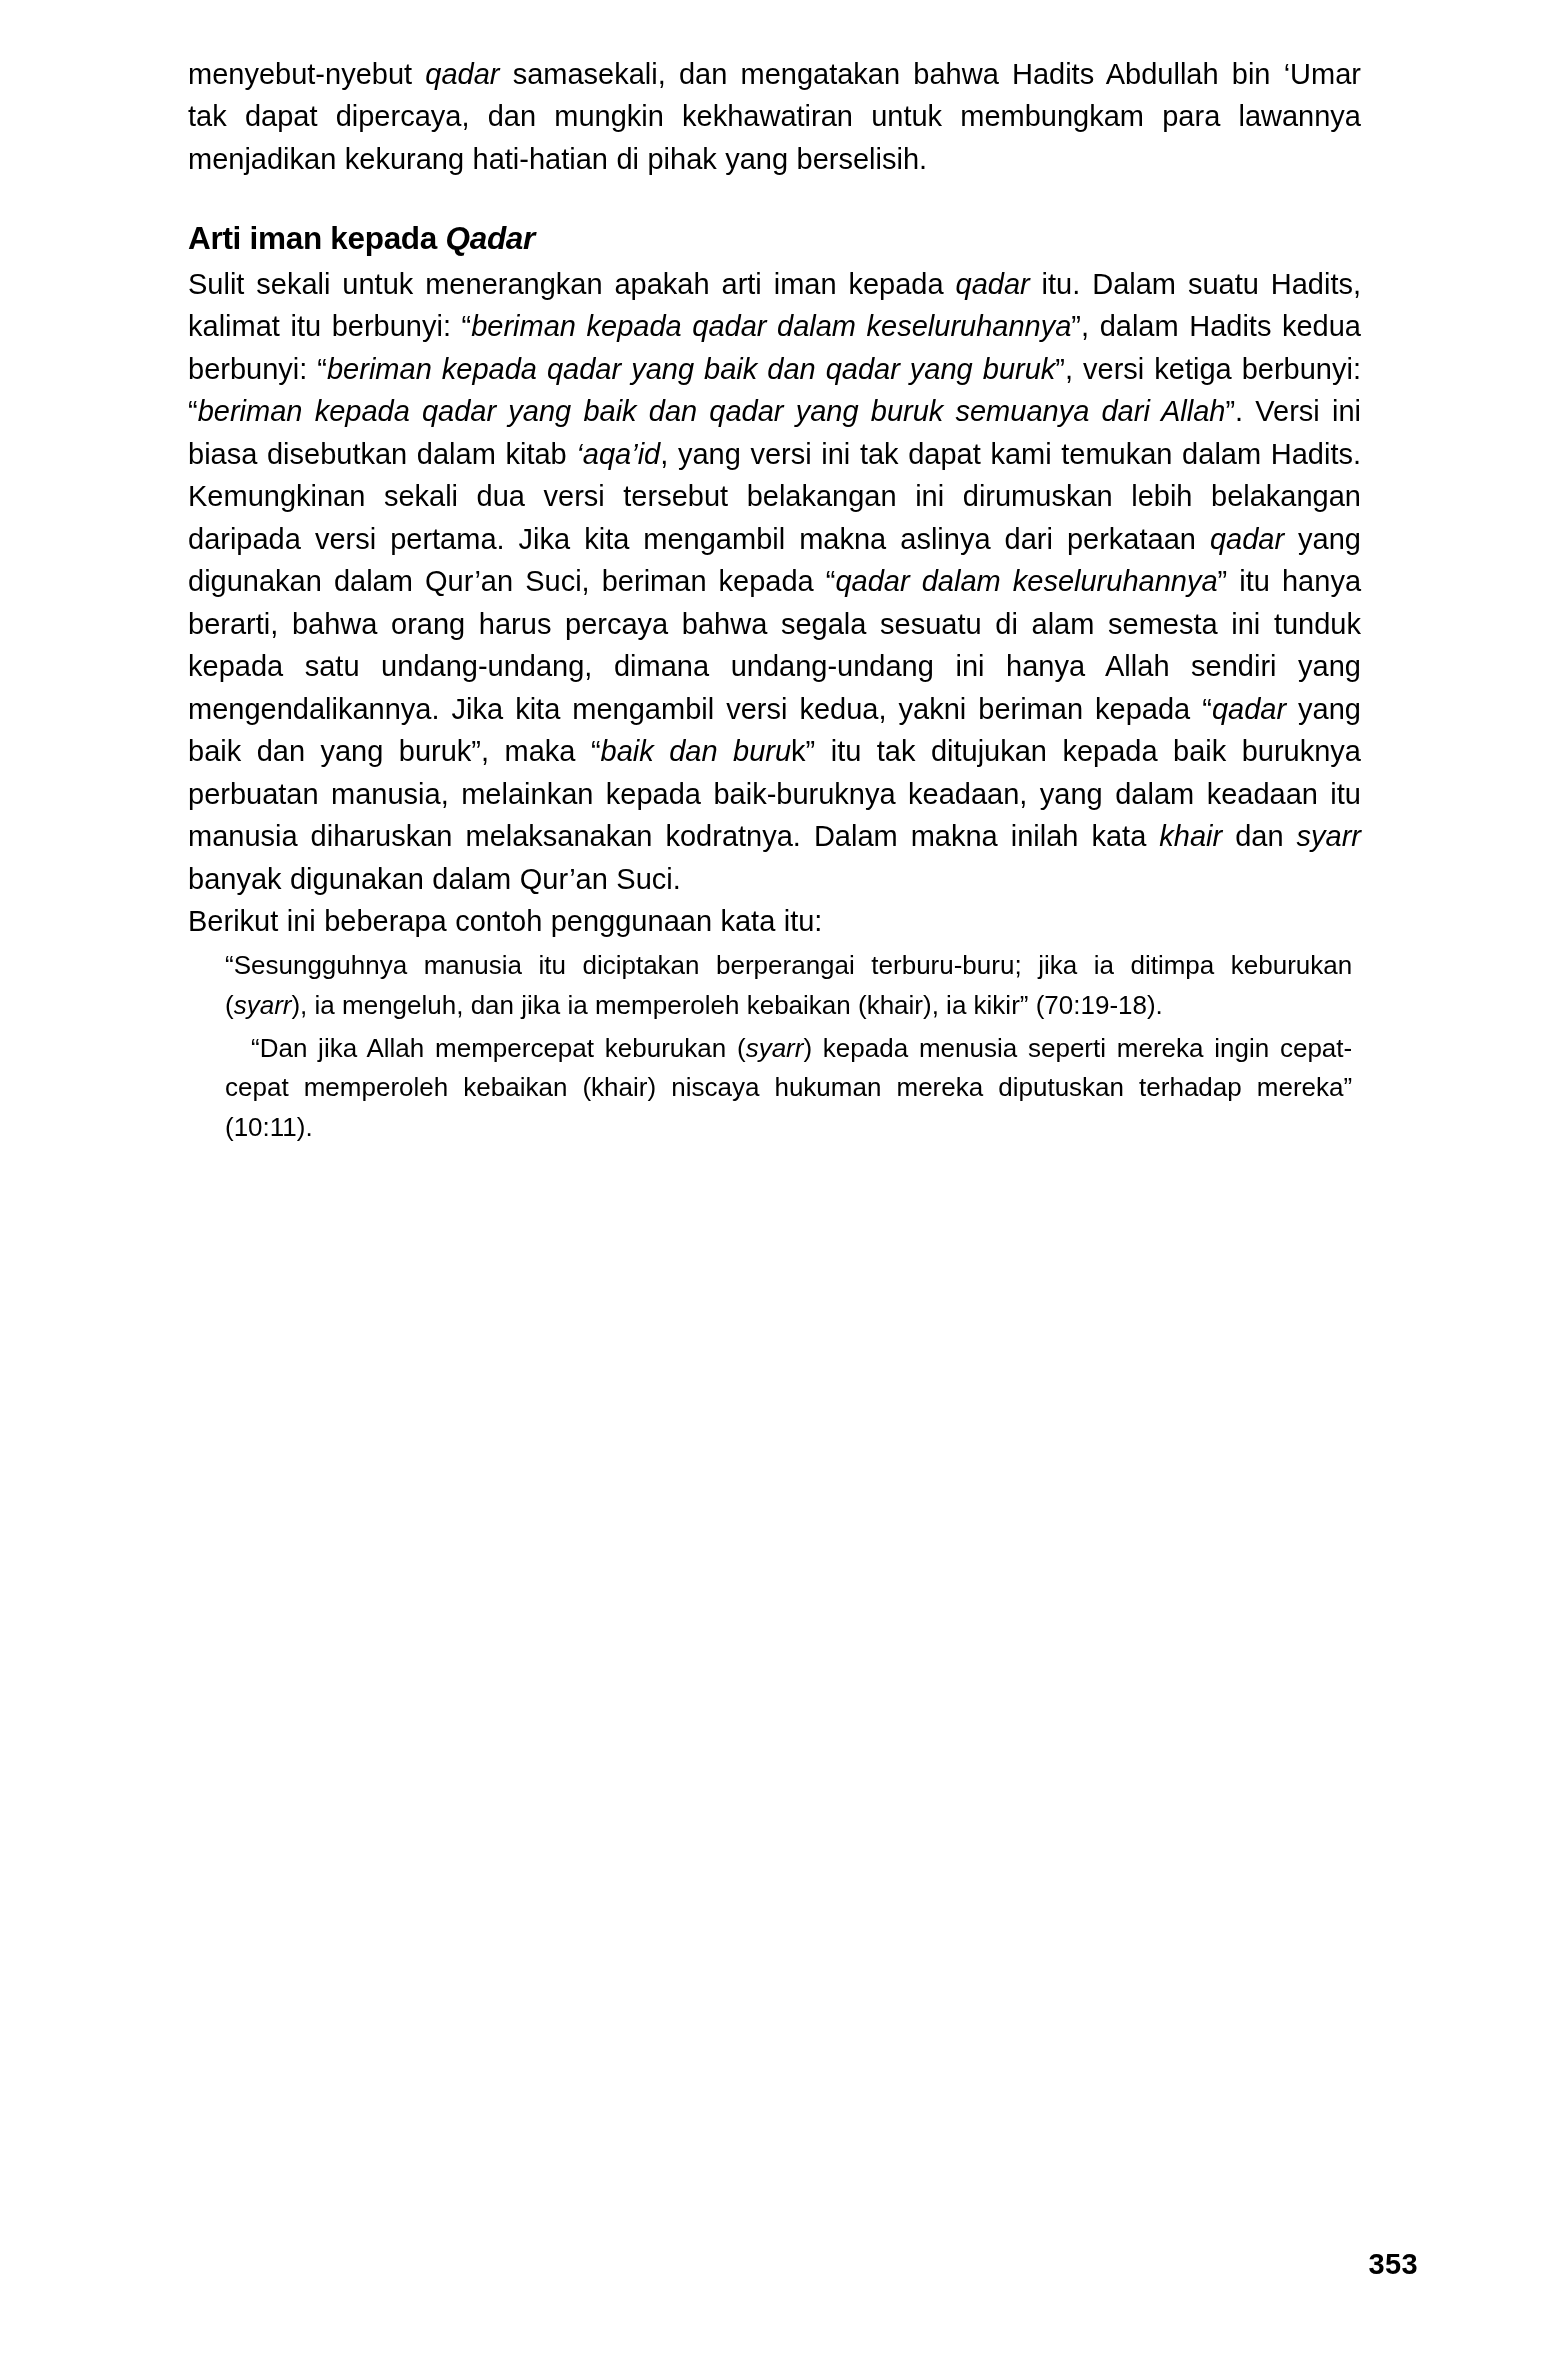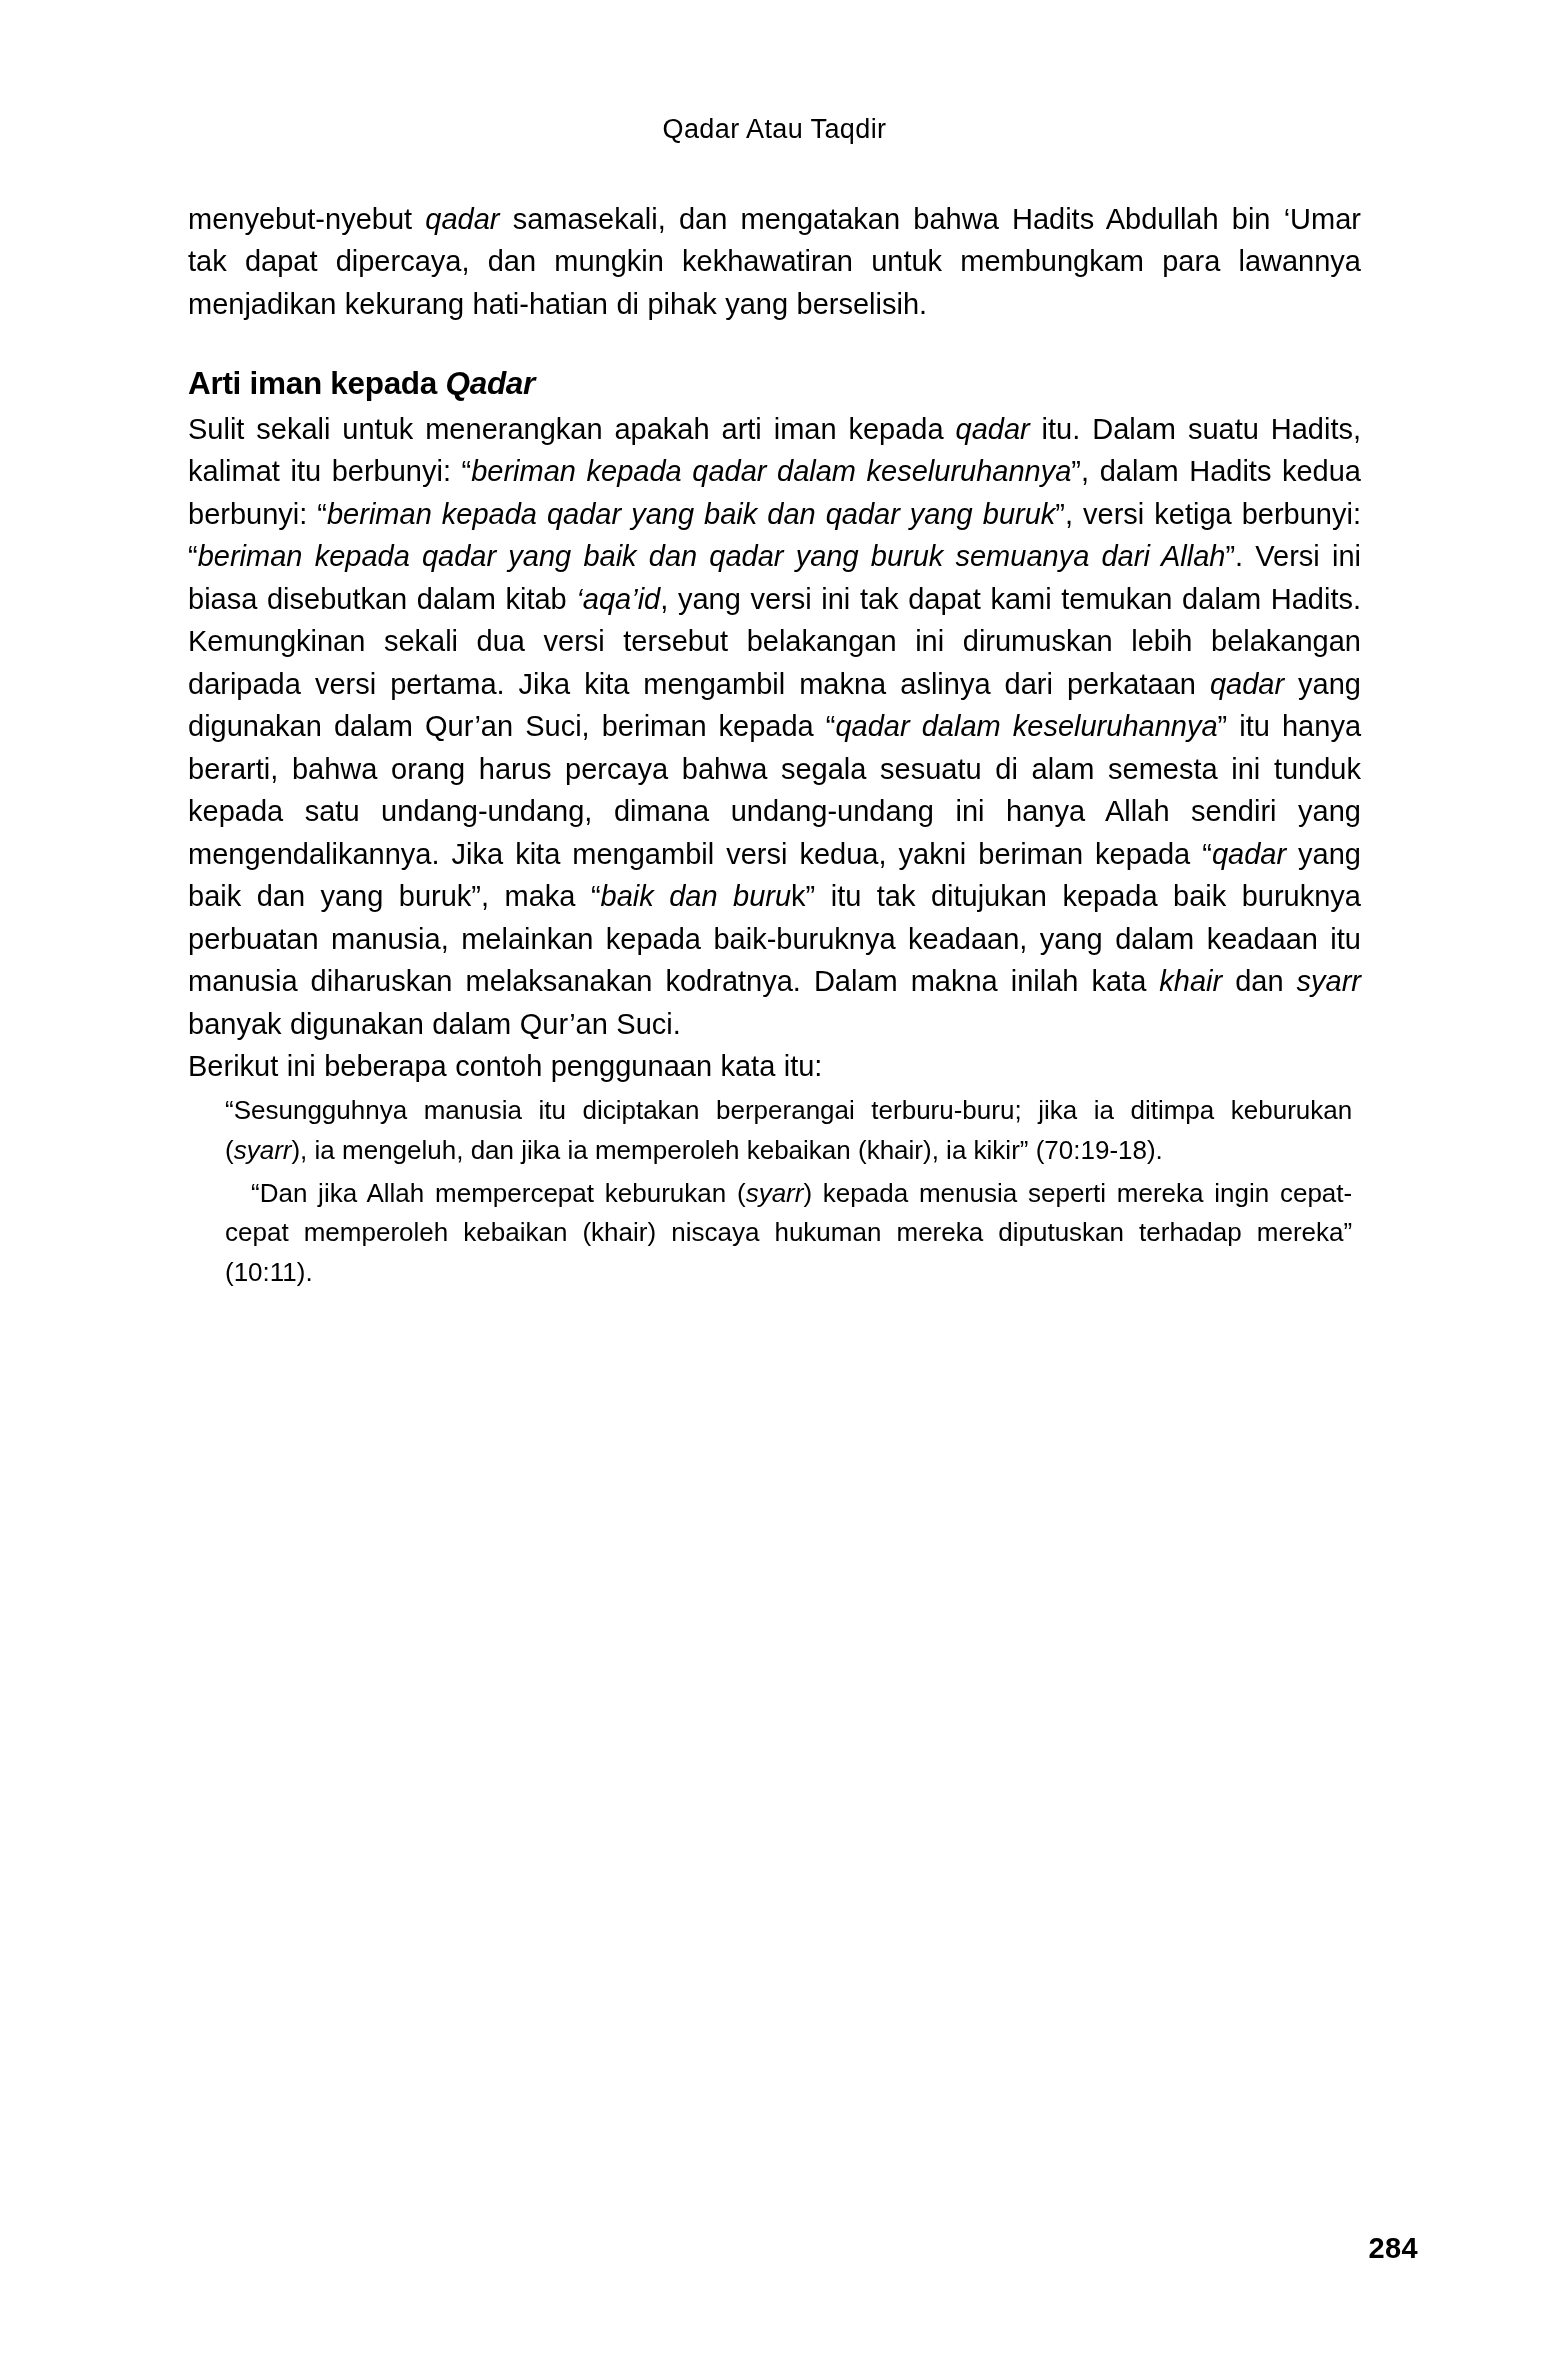--- a/index.html
+++ b/index.html
@@ -76,35 +76,34 @@
     font-weight: bold;
     letter-spacing: 0.4px;
   }
   em { font-style: italic; }
 </style>
 </head>
 <body>
 
 <div class="page">
 
-  <div class="header">Qadar Atau Taqdir</div>
 
   <div class="content">
 
     <p class="body first"><span>menyebut-nyebut </span><em>qadar</em><span> samasekali, dan mengatakan bahwa Hadits Abdullah bin ‘Umar tak dapat dipercaya, dan mungkin kekhawatiran untuk membungkam para lawannya menjadikan kekurang hati-hatian di pihak yang berselisih.</span></p>
 
     <h2 class="section"><span>Arti iman kepada </span><em>Qadar</em></h2>
 
     <p class="body"><span>Sulit sekali untuk menerangkan apakah arti iman kepada </span><em>qadar</em><span> itu. Dalam suatu Hadits, kalimat itu berbunyi: “</span><em>beriman kepada qadar dalam keseluruhannya</em><span>”, dalam Hadits kedua berbunyi: “</span><em>beriman kepada qadar yang baik dan qadar yang buruk</em><span>”, versi ketiga berbunyi: “</span><em>beriman kepada qadar yang baik dan qadar yang buruk semuanya dari Allah</em><span>”. Versi ini biasa disebutkan dalam kitab </span><em>‘aqa’id</em><span>, yang versi ini tak dapat kami temukan dalam Hadits. Kemungkinan sekali dua versi tersebut belakangan ini dirumuskan lebih belakangan daripada versi pertama. Jika kita mengambil makna aslinya dari perkataan </span><em>qadar</em><span> yang digunakan dalam Qur’an Suci, beriman kepada “</span><em>qadar dalam keseluruhannya</em><span>” itu hanya berarti, bahwa orang harus percaya bahwa segala sesuatu di alam semesta ini tunduk kepada satu undang-undang, dimana undang-undang ini hanya Allah sendiri yang mengendalikannya. Jika kita mengambil versi kedua, yakni beriman kepada “</span><em>qadar</em><span> yang baik dan yang buruk”, maka “</span><em>baik dan buru</em><span>k” itu tak ditujukan kepada baik buruknya perbuatan manusia, melainkan kepada baik-buruknya keadaan, yang dalam keadaan itu manusia diharuskan melaksanakan kodratnya. Dalam makna inilah kata </span><em>khair</em><span> dan </span><em>syarr</em><span> banyak digunakan dalam Qur’an Suci.</span></p>
 
     <p class="body indented">Berikut ini beberapa contoh penggunaan kata itu:</p>
 
     <p class="quote"><span>“Sesungguhnya manusia itu diciptakan berperangai terburu-buru; jika ia ditimpa keburukan (</span><em>syarr</em><span>), ia mengeluh, dan jika ia memperoleh kebaikan (khair), ia kikir” (70:19-18).</span></p>
 
 
     <p class="quote ind"><span>“Dan jika Allah mempercepat keburukan (</span><em>syarr</em><span>) kepada menusia seperti mereka ingin cepat-cepat memperoleh kebaikan (khair) niscaya hukuman mereka diputuskan terhadap mereka” (10:11).</span></p>
 
   </div>
 
-  <div class="pagenum">284</div>
+  <div class="pagenum">353</div>
 
 </div>
 
 
 </body></html>

